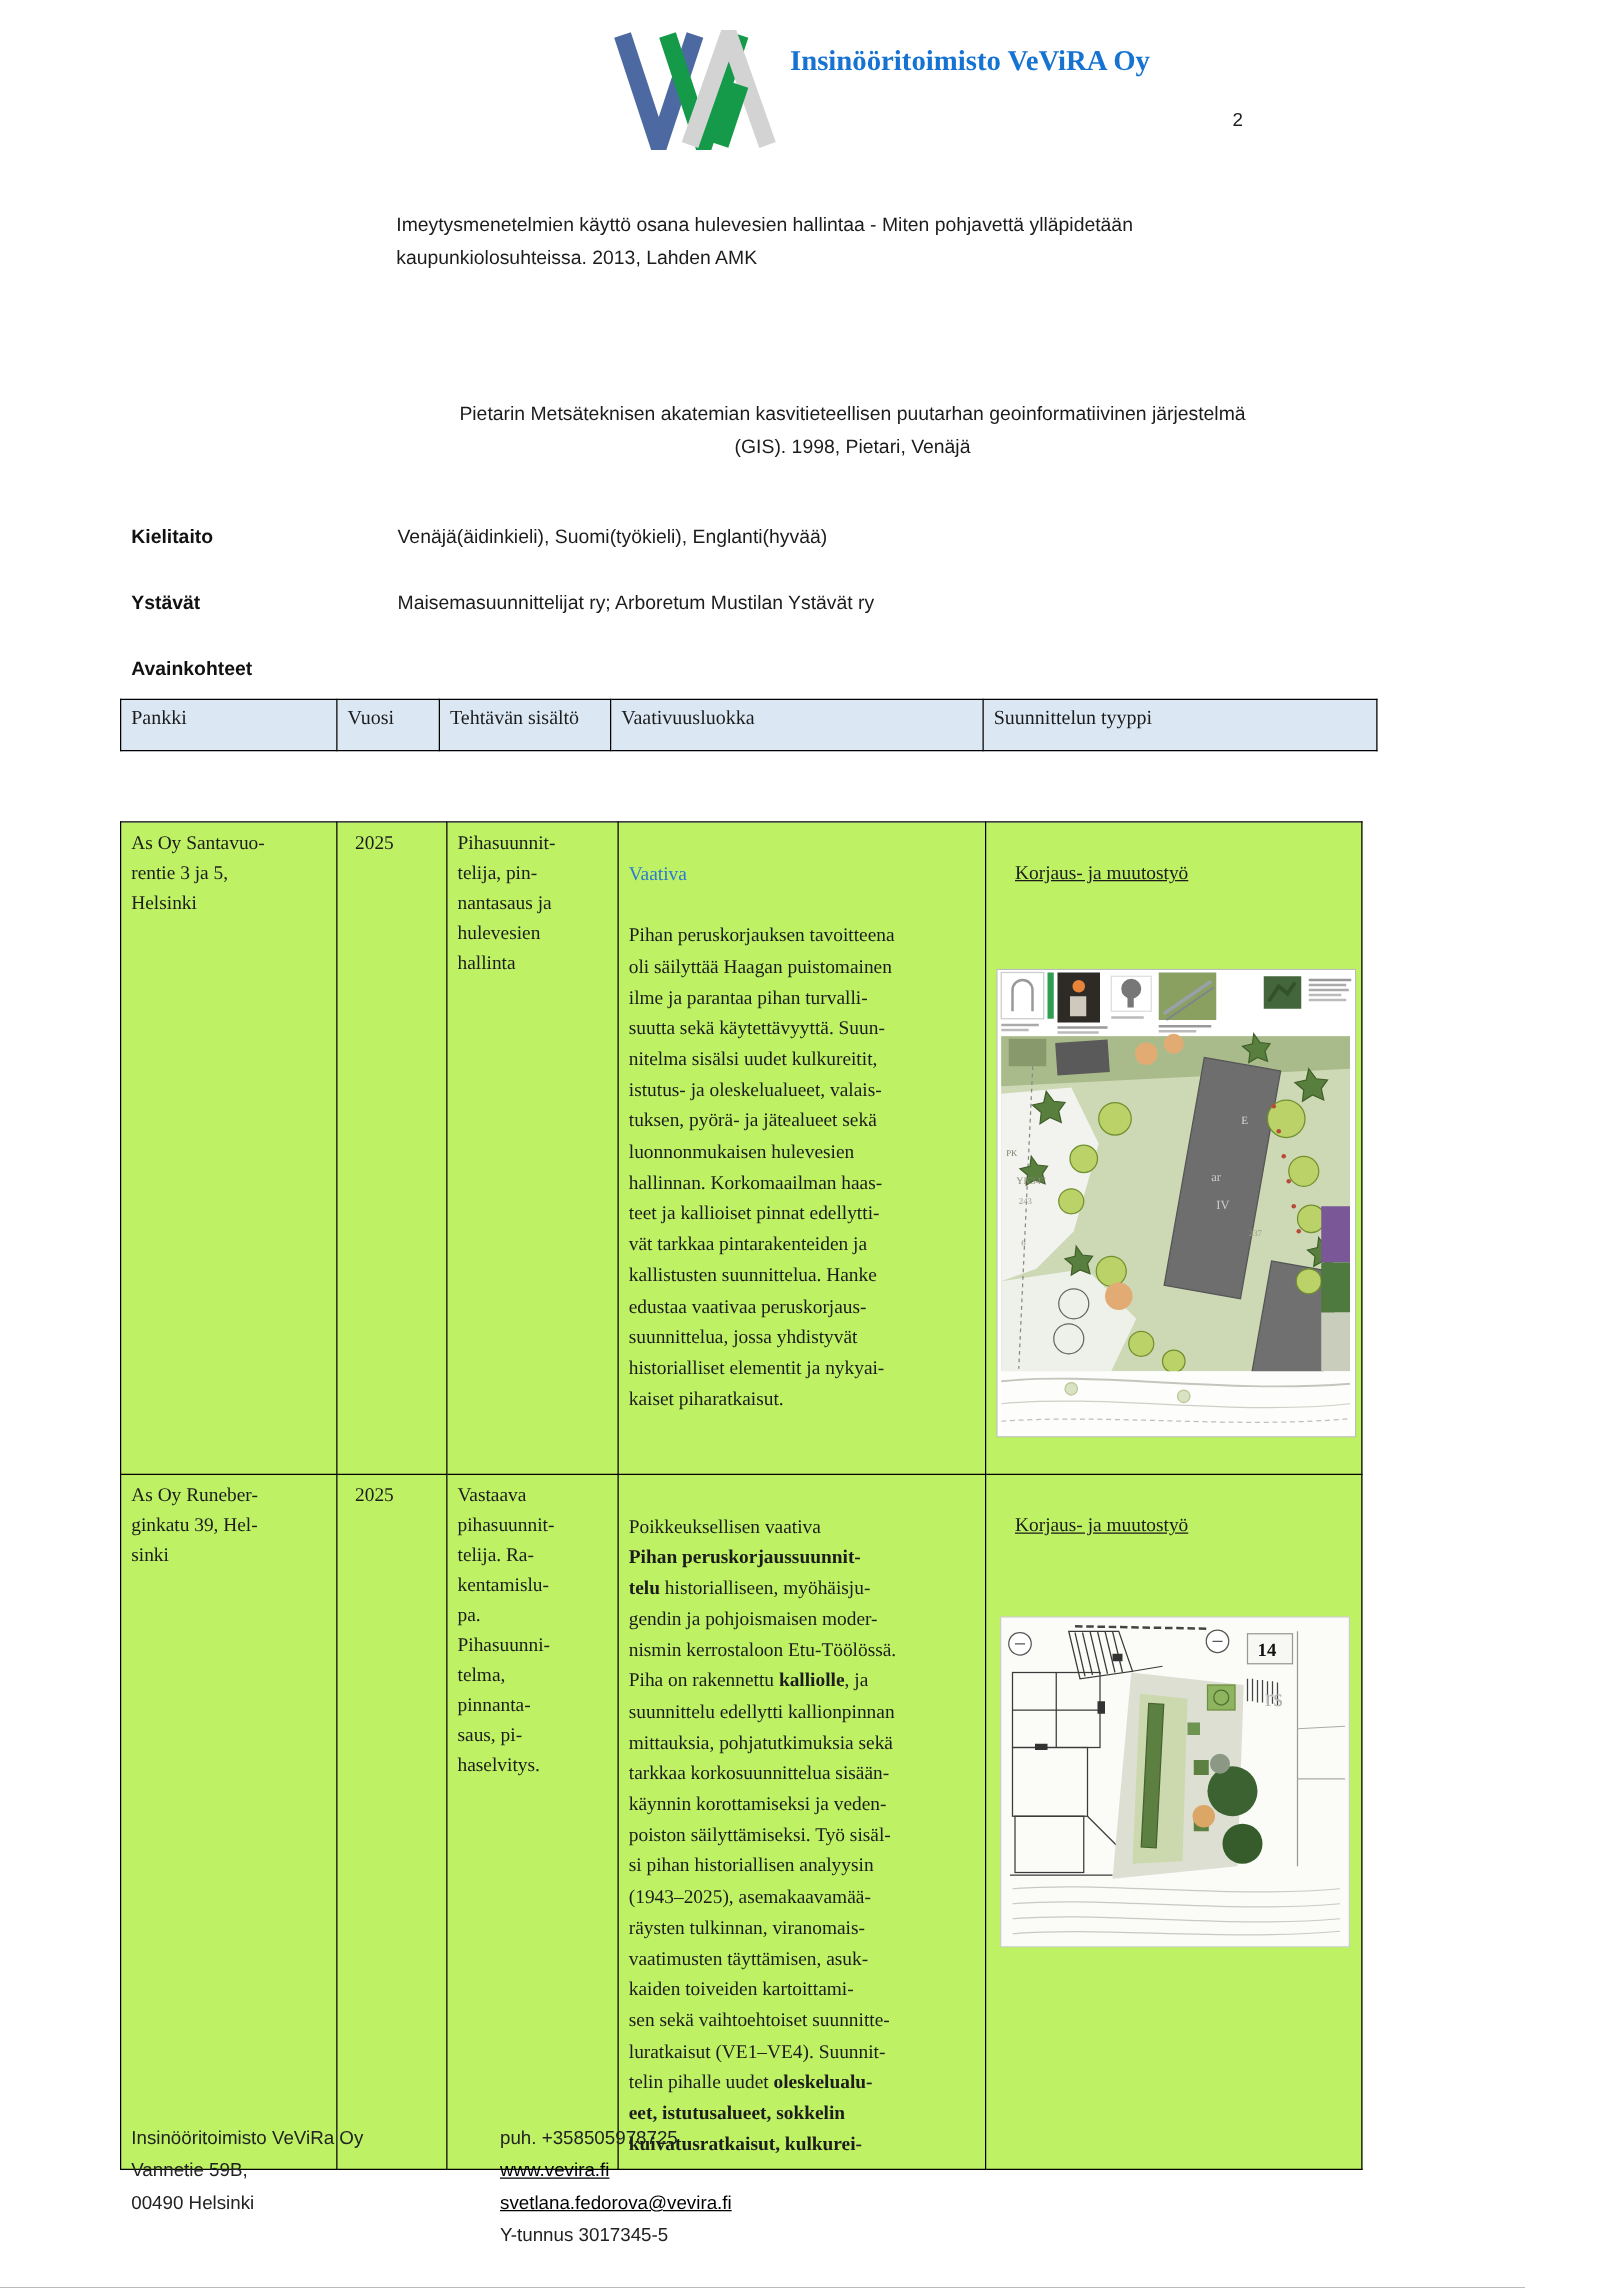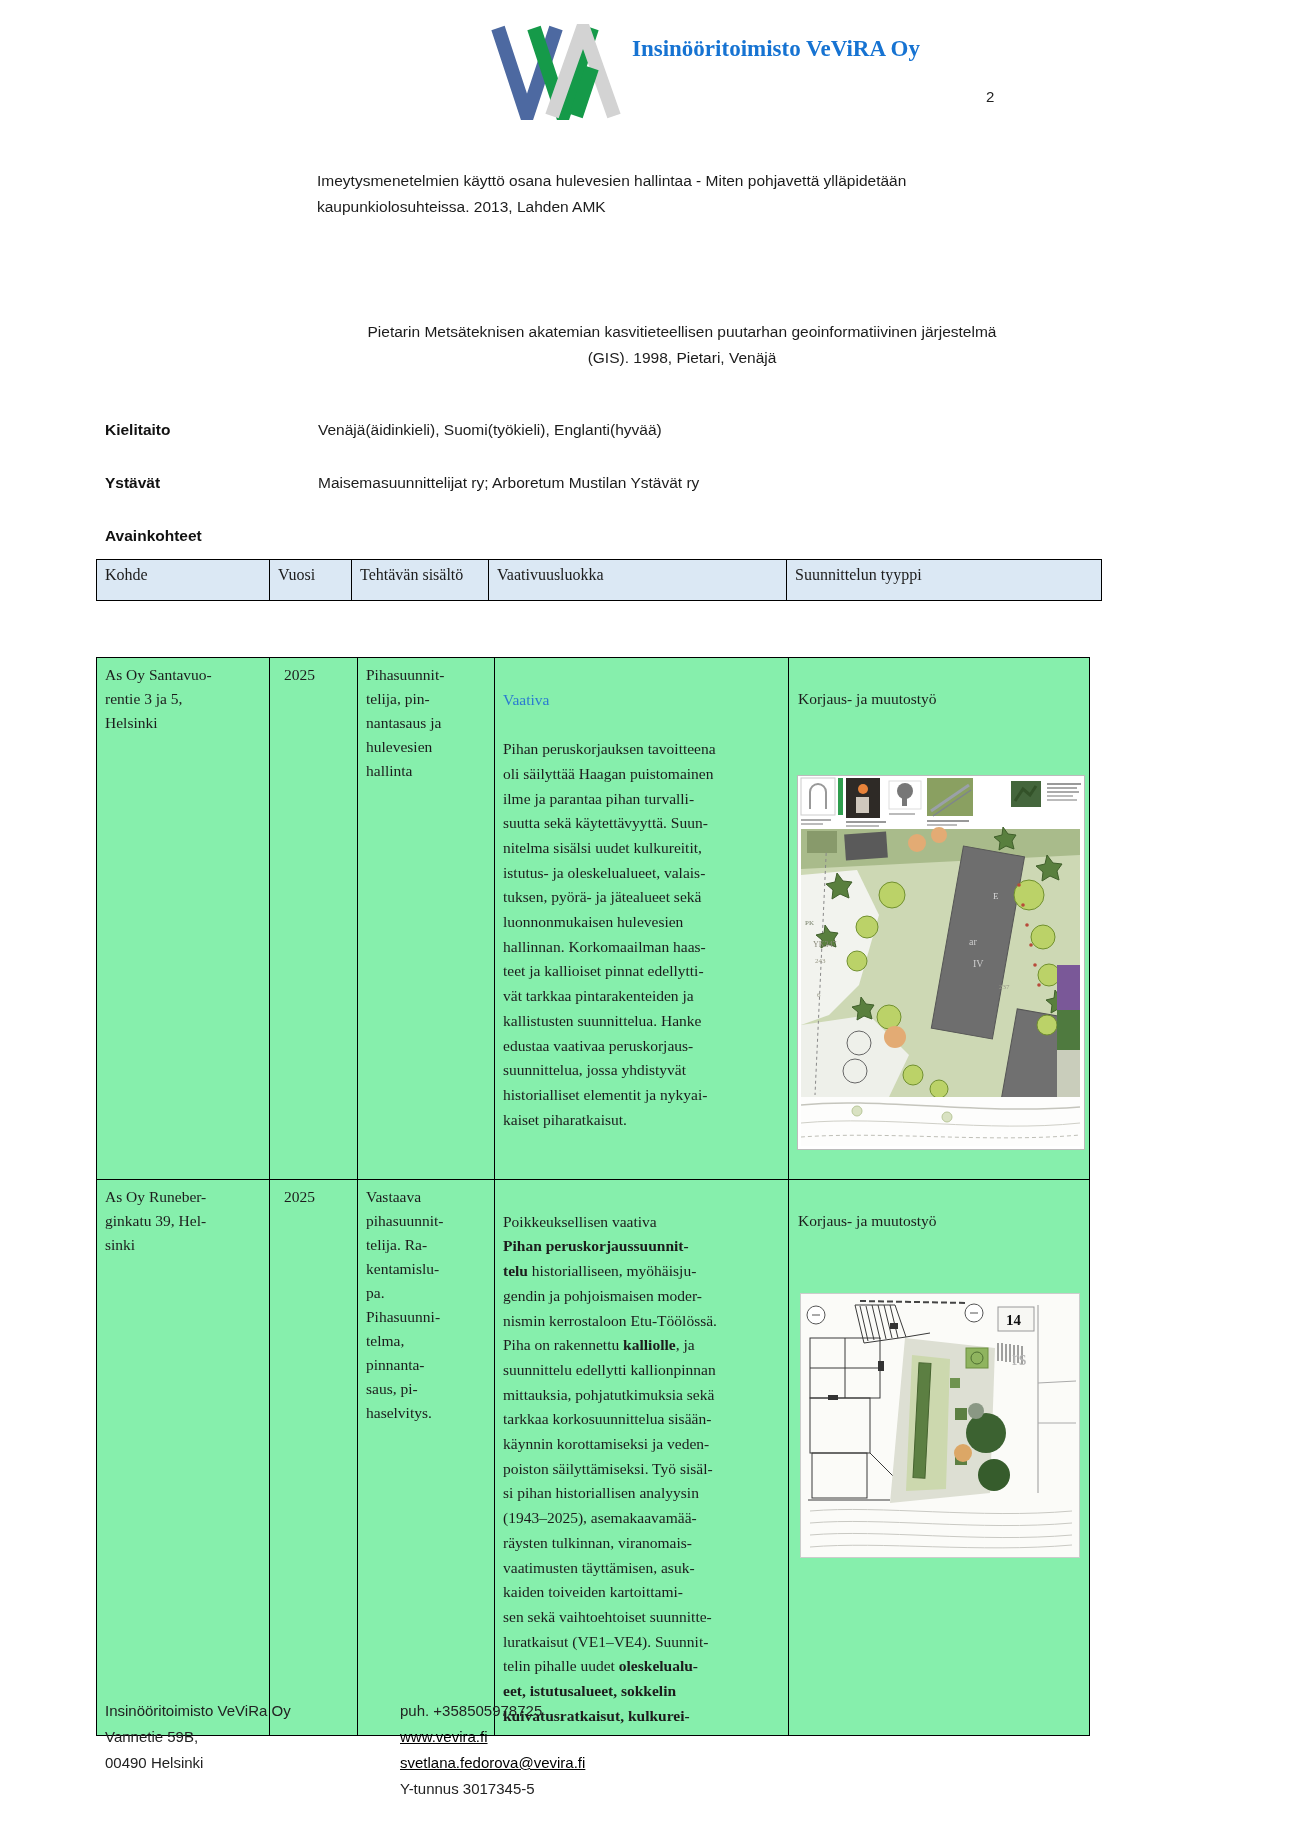--- a/index.html
+++ b/index.html
@@ -18,30 +18,30 @@
   .field-label{position:absolute;left:105px;font-weight:bold;font-size:15.5px;color:#111;}
   .field-value{position:absolute;left:318px;font-size:15.5px;color:#1c1c1c;}
   .y-kieli{top:421px;} .y-jasen{top:474px;} .y-avain{top:527px;}
   
   table{border-collapse:collapse;table-layout:fixed;}
   .hdr-table{position:absolute;left:96px;top:559px;width:920px;}
   .body-table{position:absolute;left:96px;top:657px;width:920px;}
   td,th{border:1px solid #000;vertical-align:top;text-align:left;
         font-family:"Liberation Serif",serif;font-weight:normal;}
   .hdr-table th{background:#dbe8f4;font-size:16px;padding:4px 8px 14px 8px;line-height:22px;}
-  .body-table td{background:#86efac;font-size:15.5px;line-height:24px;padding:5px 8px;
+  .body-table td{background:#bef264;font-size:15.5px;line-height:24px;padding:5px 8px;
         white-space:pre-line;}
   .col-kohde{width:156px;} .col-vuosi{width:65px;} .col-tehtava{width:120px;}
   .col-vaativuus{width:281px;} .col-tyyppi{width:298px;}
   .row-1 td{height:448px;} .row-2 td{height:545px;}
   td.vuosi-cell{padding-left:14px;}
   td.vaativuus-cell{line-height:24.7px;padding-right:4px;margin-top:13px;}
   .vaativa-label{color:#2b7bd0;}
   td.tyyppi-cell{padding:5px 1px;}
-  .tyyppi-label{padding:0 8px;}
+  .tyyppi-label{padding:0 22px;text-decoration:underline;}
   .plan-img{display:block;margin:16px 0 0 7px;}
   .plan-img2{display:block;margin:12px 0 0 10px;}
   b{font-weight:bold;}
   
   .footer-left{position:absolute;left:105px;top:1698px;font-size:15px;line-height:26px;color:#222;}
   .footer-center{position:absolute;left:400px;top:1698px;width:340px;
         font-size:15px;line-height:26px;color:#222;}
   .footer-right{position:absolute;left:800px;top:1698px;width:205px;text-align:right;
         font-size:15px;line-height:26px;color:#222;}
   .doc-link{color:#000000;text-decoration:underline;cursor:pointer;}
@@ -69,21 +69,21 @@
 
   <div class="field-label y-kieli">Kielitaito</div>
   <div class="field-value y-kieli">Venäjä(äidinkieli), Suomi(työkieli), Englanti(hyvää)</div>
   <div class="field-label y-jasen">Ystävät</div>
   <div class="field-value y-jasen">Maisemasuunnittelijat ry; Arboretum Mustilan Ystävät ry</div>
   <div class="field-label y-avain">Avainkohteet</div>
 
   <table class="hdr-table">
     <tbody>
         <tr>
-      <th class="col-kohde">Kohde</th>
+      <th class="col-kohde">Pankki</th>
       <th class="col-vuosi">Vuosi</th>
       <th class="col-tehtava">Tehtävän sisältö</th>
       <th class="col-vaativuus">Vaativuusluokka</th>
       <th class="col-tyyppi">Suunnittelun tyyppi</th>
     </tr>
   </tbody>
     </table>
 
   <table class="body-table">
     <tbody>

